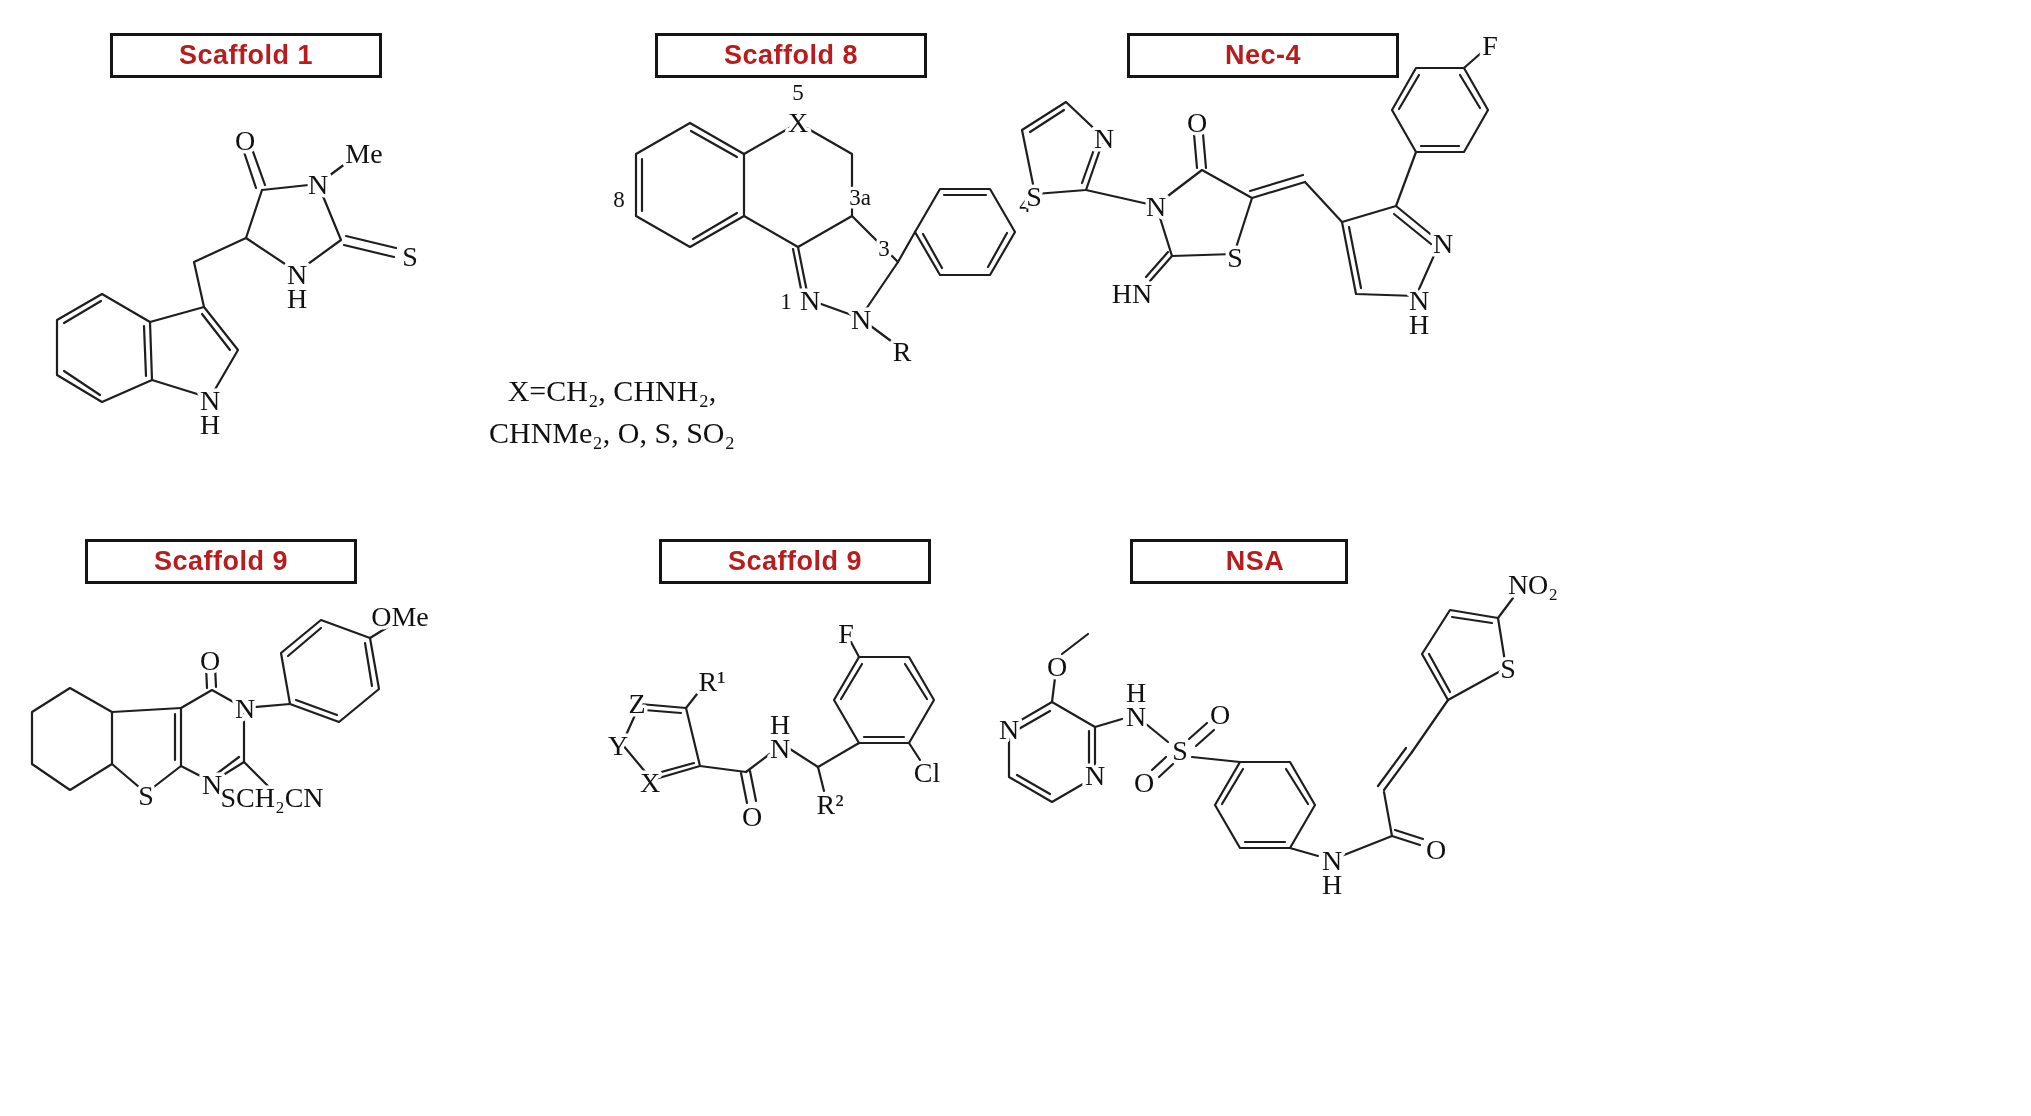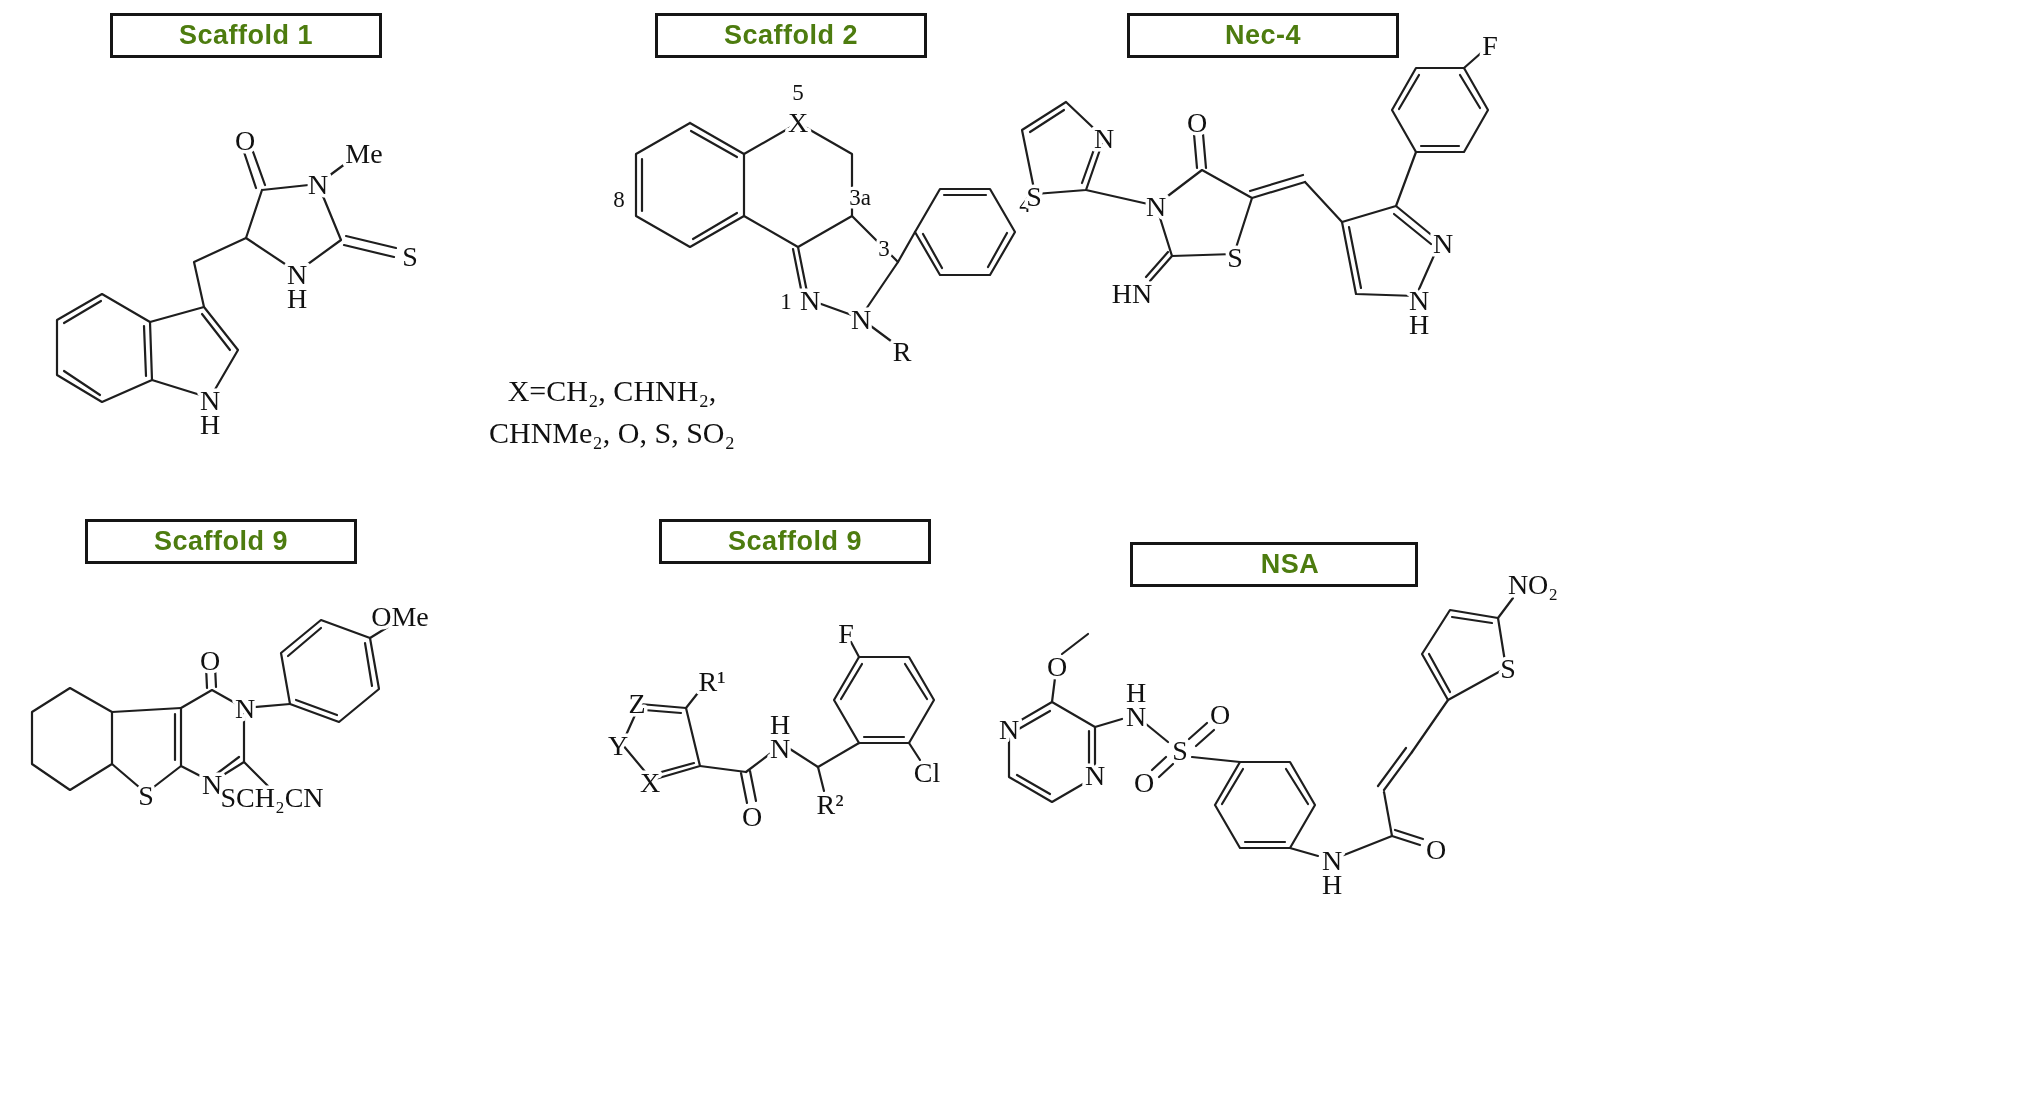--- a/index.html
+++ b/index.html
@@ -1,36 +1,36 @@
 <!DOCTYPE html>
 <html><head>
 <meta charset="utf-8">
 <style>
   html,body{margin:0;padding:0;background:#fff;}
   #canvas{position:relative;width:2031px;height:1116px;background:#ffffff;font-family:"Liberation Sans",sans-serif;overflow:hidden;}
-  .titlebox{position:absolute;box-sizing:border-box;border:3px solid #151515;background:#fff;display:flex;align-items:center;justify-content:center;font-weight:bold;font-size:27px;color:#4d7c0f;letter-spacing:.5px;}
+  .titlebox{position:absolute;box-sizing:border-box;border:3px solid #151515;background:#fff;display:flex;align-items:center;justify-content:center;font-weight:bold;font-size:27px;color:#b91c1c;letter-spacing:.5px;margin-top:20px;}
   #structures{position:absolute;left:0;top:0;}
   #structures line,#structures polyline{stroke:#1e1e1e;stroke-width:2.2;fill:none;stroke-linecap:round;stroke-linejoin:round;}
   #structures text{font-family:"Liberation Serif",serif;fill:#111;text-anchor:middle;dominant-baseline:central;paint-order:stroke fill;stroke:#fff;stroke-width:7px;stroke-linejoin:round;}
   text.atom{font-size:28px;}
   text.num{font-size:23px;stroke-width:5px;}
   text.cap{font-size:30px;text-anchor:start;stroke-width:0;}
   text.start{text-anchor:start;}
 </style>
 </head>
 <body>
 
 <div id="canvas">
 
   <div class="titlebox" style="left:110px;top:13px;width:272px;height:45px;">Scaffold 1</div>
-  <div class="titlebox" style="left:655px;top:13px;width:272px;height:45px;">Scaffold 2</div>
+  <div class="titlebox" style="left:655px;top:13px;width:272px;height:45px;">Scaffold 8</div>
   <div class="titlebox" style="left:1127px;top:13px;width:272px;height:45px;">Nec-4</div>
   <div class="titlebox" style="left:85px;top:519px;width:272px;height:45px;">Scaffold 9</div>
   <div class="titlebox" style="left:659px;top:519px;width:272px;height:45px;">Scaffold 9</div>
-  <div class="titlebox" style="left:1130px;top:542px;width:288px;height:45px;padding-left:32px;">NSA</div>
+  <div class="titlebox" style="left:1130px;top:519px;width:218px;height:45px;padding-left:32px;">NSA</div>
 
   <svg id="structures" width="2031" height="1116" viewBox="0 0 2031 1116">
 
     <g>
       <g>
         <polyline points="262,190 318,184 341,240 297,272 246,238 262,190"></polyline>
         <polyline points="150,322 102,294 57,320 57,375 102,402 152,380 150,322"></polyline>
         <polyline points="150,322 204,307 238,350 210,398 152,380"></polyline>
         <polyline points="246,238 194,262 204,307"></polyline>
         <line x1="318" y1="184" x2="349" y2="161"></line>

